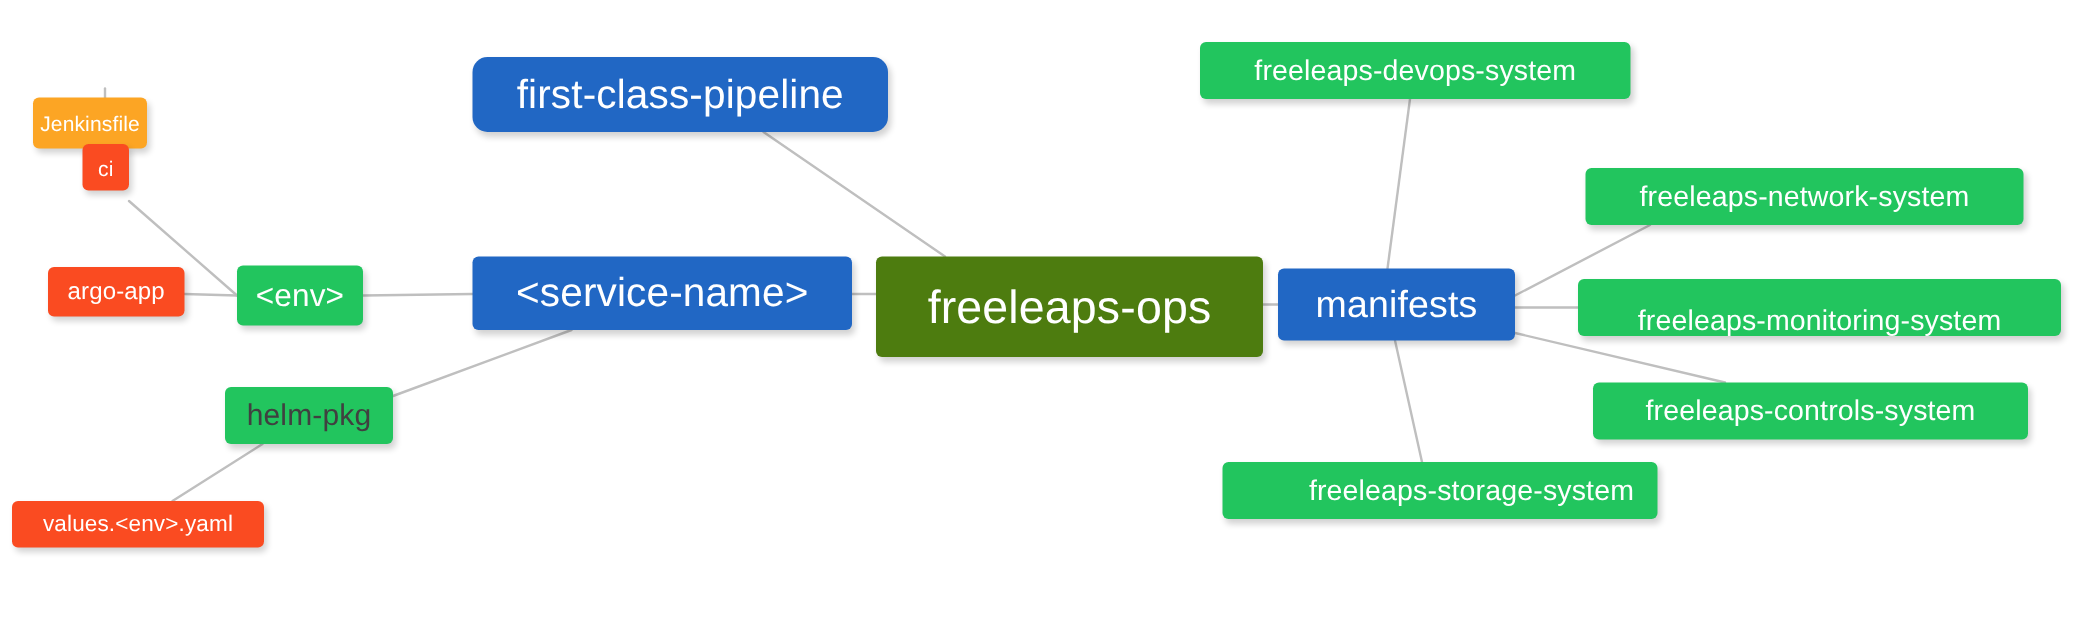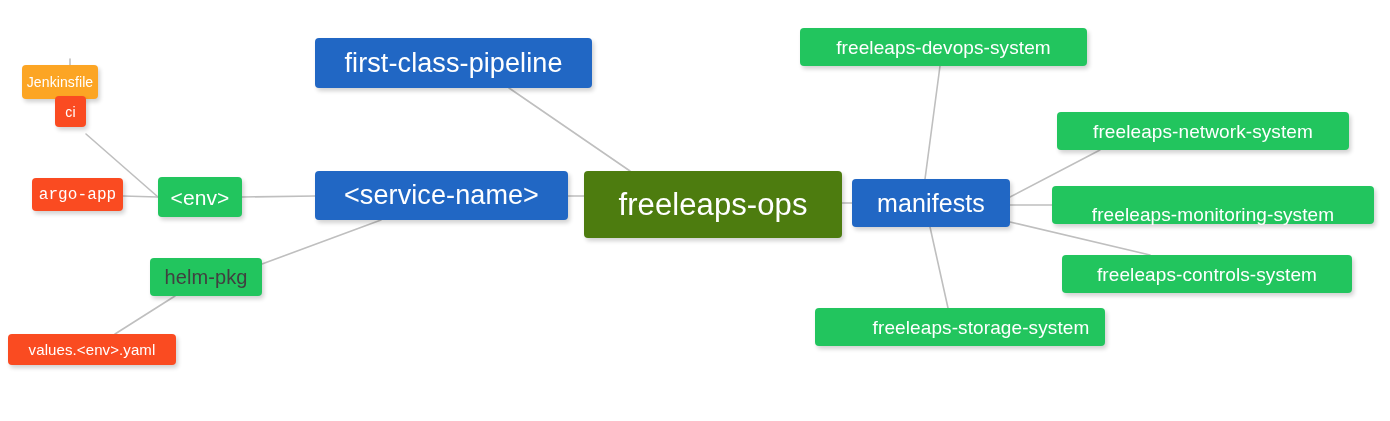--- a/index.html
+++ b/index.html
@@ -67,33 +67,33 @@
       <line x1="1010" y1="222" x2="1150" y2="255" stroke="#bfbfbf" stroke-width="1.6" stroke-linecap="round"></line>
       <line x1="930" y1="227" x2="948" y2="308" stroke="#bfbfbf" stroke-width="1.6" stroke-linecap="round"></line>
     </svg>
   <div id="node-layer">
       <div class="node" style="left: 22px; top: 25px; width: 76px; height: 34px; background: rgb(252, 165, 36); color: rgb(255, 255, 255); font-size: 14px; margin-top: 40px;">
         <span class="node-label">Jenkinsfile</span>
       </div>
       <div class="node" style="left: 55px; top: 96px; width: 31px; height: 31px; background: rgb(250, 75, 33); color: rgb(255, 255, 255); font-size: 14px;">
         <span class="node-label">ci</span>
       </div>
-      <div class="node" style="left: 32px; top: 178px; width: 91px; height: 33px; background: rgb(250, 75, 33); color: rgb(255, 255, 255); font-size: 16px; font-family: Liberation Mono, monospace;">
+      <div class="node" style="left: 32px; top: 178px; width: 91px; height: 33px; background: rgb(250, 75, 33); color: rgb(255, 255, 255); font-size: 16px;">
         <span class="node-label">argo-app</span>
       </div>
       <div class="node" style="left: 158px; top: 177px; width: 84px; height: 40px; background: rgb(34, 197, 94); color: rgb(255, 255, 255); font-size: 21px;">
         <span class="node-label">&lt;env&gt;</span>
       </div>
       <div class="node" style="left: 150px; top: 258px; width: 112px; height: 38px; background: rgb(34, 197, 94); color: #404040; font-size: 20px;">
         <span class="node-label">helm-pkg</span>
       </div>
       <div class="node" style="left: 8px; top: 334px; width: 168px; height: 31px; background: rgb(250, 75, 33); color: rgb(255, 255, 255); font-size: 15px;">
         <span class="node-label">values.&lt;env&gt;.yaml</span>
       </div>
-      <div class="node" style="left: 315px; top: 38px; width: 277px; height: 50px; background: rgb(33, 103, 196); color: rgb(255, 255, 255); font-size: 27px;">
+      <div class="node" style="left: 315px; top: 38px; width: 277px; height: 50px; background: rgb(33, 103, 196); color: rgb(255, 255, 255); font-size: 27px; border-radius: 10px;">
         <span class="node-label">first-class-pipeline</span>
       </div>
       <div class="node" style="left: 315px; top: 171px; width: 253px; height: 49px; background: rgb(33, 103, 196); color: rgb(255, 255, 255); font-size: 27px;">
         <span class="node-label">&lt;service-name&gt;</span>
       </div>
       <div class="node" style="left: 584px; top: 171px; width: 258px; height: 67px; background: #4d7c0f; color: rgb(255, 255, 255); font-size: 31px;">
         <span class="node-label">freeleaps-ops</span>
       </div>
       <div class="node" style="left: 852px; top: 179px; width: 158px; height: 48px; background: rgb(33, 103, 196); color: rgb(255, 255, 255); font-size: 25px;">
         <span class="node-label">manifests</span>

